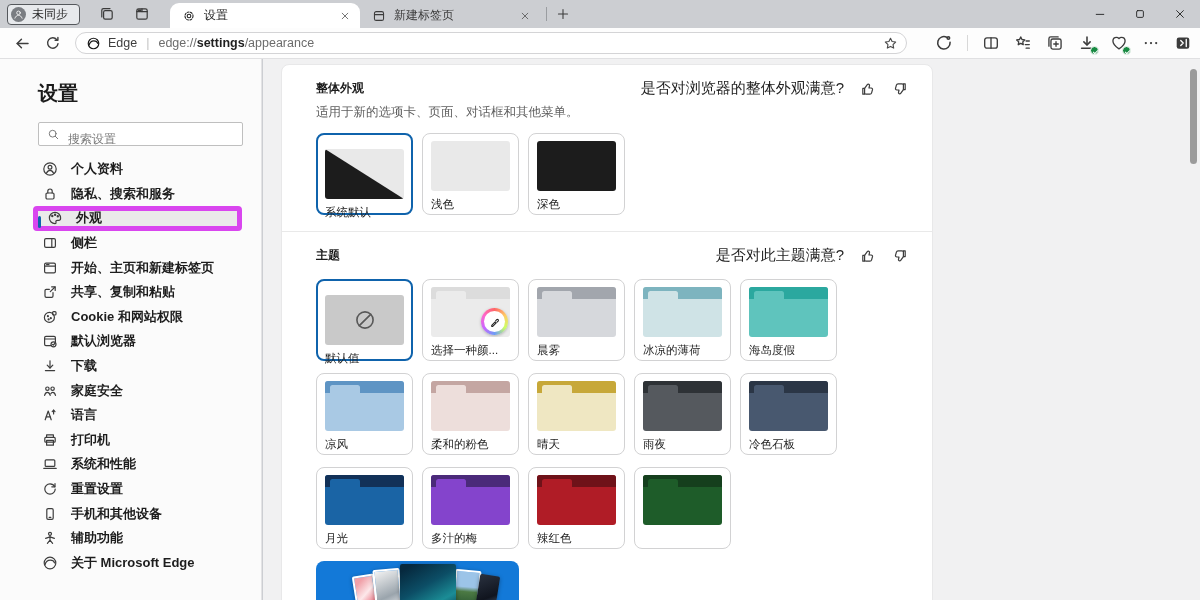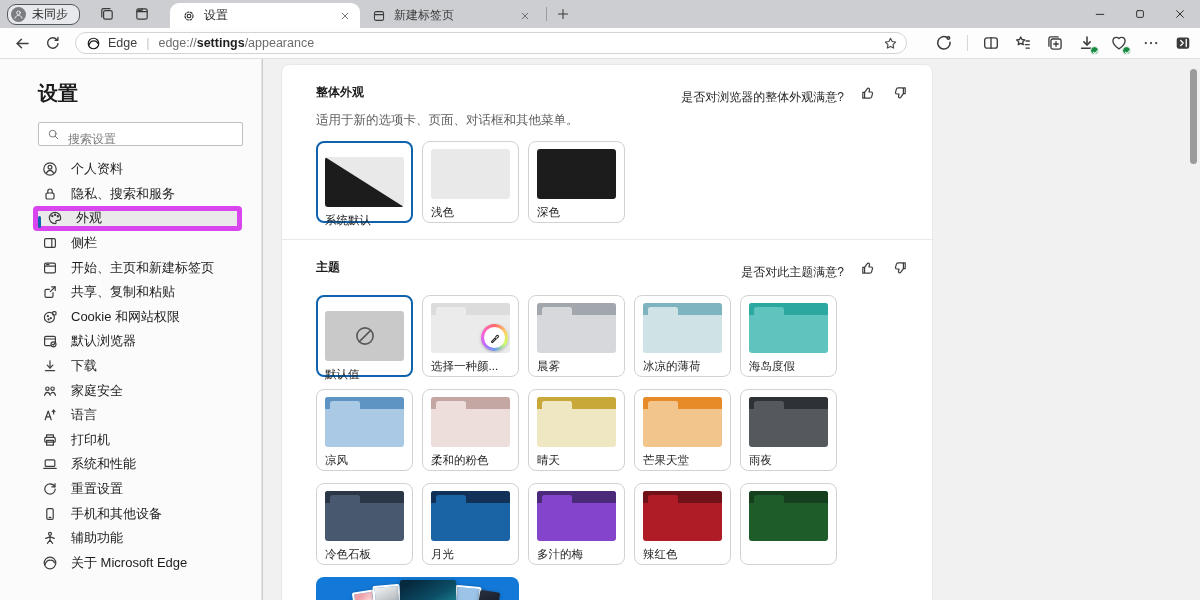--- a/index.html
+++ b/index.html
@@ -2,21 +2,21 @@
 <html><head>
 <meta charset="utf-8">
 <style>
   * { margin:0; padding:0; box-sizing:border-box; }
   html,body { width:1200px; height:600px; overflow:hidden; }
   body { font-family:"Liberation Sans","DejaVu Sans",sans-serif; color:#1b1b1b; background:#ccced2; position:relative; }
   svg.ic { fill:none; stroke:currentColor; stroke-width:1.2; stroke-linecap:round; stroke-linejoin:round; display:block; }
 
   
   .tabstrip { position:absolute; left:0; top:0; width:1200px; height:28px; background:#ccced2; display:flex; align-items:center; }
-  .profile-pill { display:flex; align-items:center; gap:6px; height:21px; margin-left:7px; padding:0 11px 0 3px; border:1px solid #55585c; border-radius:9px; background:#e7e9ec; font-size:12px; color:#2b2b2b; }
+  .profile-pill { display:flex; align-items:center; gap:6px; height:21px; margin-left:7px; padding:0 11px 0 3px; border:1px solid #55585c; border-radius:4px; background:#e7e9ec; font-size:12px; color:#2b2b2b; }
   .avatar { width:15px; height:15px; border-radius:50%; background:#7a7d82; color:#fff; display:flex; align-items:center; justify-content:center; }
   .strip-ic { color:#3a3a3a; margin-left:19px; display:block; }
   .tab { display:flex; align-items:center; height:25px; align-self:flex-end; padding:0 8px 0 12px; font-size:12px; color:#3c3c3c; }
   .tab.active { background:#ffffff; border-radius:9px 9px 0 0; width:190px; margin-left:20px; color:#1f1f1f; }
   .tab.inactive { width:180px; }
   .tab .tab-label { margin-left:8px; flex:1; white-space:nowrap; overflow:hidden; }
   .tab-close { color:#4a4a4a; padding:2px; border-radius:4px; }
   .tab-sep { width:1px; height:14px; background:#9a9da1; margin:0 6px; }
   .newtab-btn { color:#3a3a3a; padding:3px; }
   .win-controls { margin-left:auto; display:flex; height:28px; }
@@ -37,31 +37,31 @@
   .badge { position:absolute; right:-3px; bottom:-3px; width:9px; height:9px; border-radius:50%; background:#188a42; border:1.5px solid #fdfdfd; }
   .badge:after { content:""; position:absolute; left:2px; top:2.5px; width:4px; height:2px; border-left:1.2px solid #fff; border-bottom:1.2px solid #fff; transform:rotate(-45deg); }
 
   
   .content { position:absolute; left:0; top:59px; width:1200px; height:541px; }
   .sidebar { position:absolute; left:0; top:0; width:262px; height:100%; background:#fbfbfb; border-right:1px solid #e3e3e5; }
   .side-title { font-size:20px; font-weight:700; margin:21px 0 0 38px; }
   .side-search { display:flex; align-items:center; gap:8px; margin:15px 0 0 38px; width:205px; height:24px; border:1px solid #bfbfbf; border-radius:2px; background:#fff; padding:0 8px; color:#767676; }
   .side-search input { border:none; outline:none; font-size:12px; width:150px; color:#333; background:transparent; font-family:inherit;margin-top:10px; }
   .side-search input::placeholder { color:#7a7a7a; }
-  .nav-list { margin-top:11px; }
+  .nav-list { margin-top:11px;font-weight:bold; }
   .nav-item { position:relative; display:flex; align-items:center; gap:13px; height:24.6px; margin:0 19px 0 33px; padding-left:9px; border-radius:4px; font-size:13px; color:#1d1d1d; }
   .nav-item .nicon { color:#3d3d3d; flex:0 0 16px; }
   .nav-item.selected { background:#eaeaea; border:5px solid #d946ef; }
   .nav-item.selected:before { content:""; position:absolute; left:0; top:5px; width:3px; height:12px; border-radius:2px; background:#0f63ac; }
 
   .mainarea { position:absolute; left:263px; top:0; width:937px; height:100%; background:#f1f1f2; }
   .panel { position:absolute; left:18px; top:5px; width:652px; height:700px; background:#fff; border:1px solid #e8e8e9; border-radius:8px 8px 0 0; padding:14px 24px 0 34px; }
   .sec-head { display:flex; align-items:center; }
   .sec-title { font-size:12px; font-weight:700; }
-  .feedback { margin-left:auto; font-size:12px; color:#1f1f1f;margin-top:10px; }
+  .feedback { margin-left:auto; font-size:15px; color:#1f1f1f; }
   .thumb-btn { color:#3c3c3c; margin-left:16px; display:block; }
   .sec-sub { font-size:12.5px; color:#5e5e5e; margin-top:6px; }
   .divider { border:none; border-top:1px solid #e9e9e9; margin:16px 0 14px -34px; width:calc(100% + 58px); }
 
   .cards-row { display:flex; gap:9px; margin-top:12px; }
   .opt-card, .theme-card { width:97px; height:82px; background:#fff; border:1px solid #d2d2d3; border-radius:8px; padding:7px 8px; cursor:pointer; }
   .opt-card.selected, .theme-card.selected { border:2px solid #0f63ac; padding:14px 7px; }
   .card-label { font-size:11.5px; color:#1f1f1f; margin-top:6px; white-space:nowrap; overflow:hidden; }
   .swatch { position:relative; width:100%; height:50px; border-radius:3px; overflow:hidden; }
   .swatch-dark { position:absolute; inset:0; clip-path:polygon(0 0,100% 100%,0 100%); }
@@ -567,27 +567,20 @@
 
 
         <div class="theme-card">
           <div class="swatch" style="background: rgb(239, 231, 194);">
             <div class="swatch-top" style="background: rgb(199, 168, 57);"></div>
             <div class="swatch-tab" style="background: rgb(239, 231, 194);"></div>
           </div>
           <div class="card-label">晴天</div>
         </div>
 
-        <div class="theme-card">
-          <div class="swatch" style="background: rgb(242, 197, 140);">
-            <div class="swatch-top" style="background: rgb(231, 139, 40);"></div>
-            <div class="swatch-tab" style="background: rgb(242, 197, 140);"></div>
-          </div>
-          <div class="card-label">芒果天堂</div>
-        </div>
 
         <div class="theme-card">
           <div class="swatch" style="background: rgb(85, 89, 94);">
             <div class="swatch-top" style="background: rgb(46, 50, 54);"></div>
             <div class="swatch-tab" style="background: rgb(85, 89, 94);"></div>
           </div>
           <div class="card-label">雨夜</div>
         </div>
 
         <div class="theme-card">

